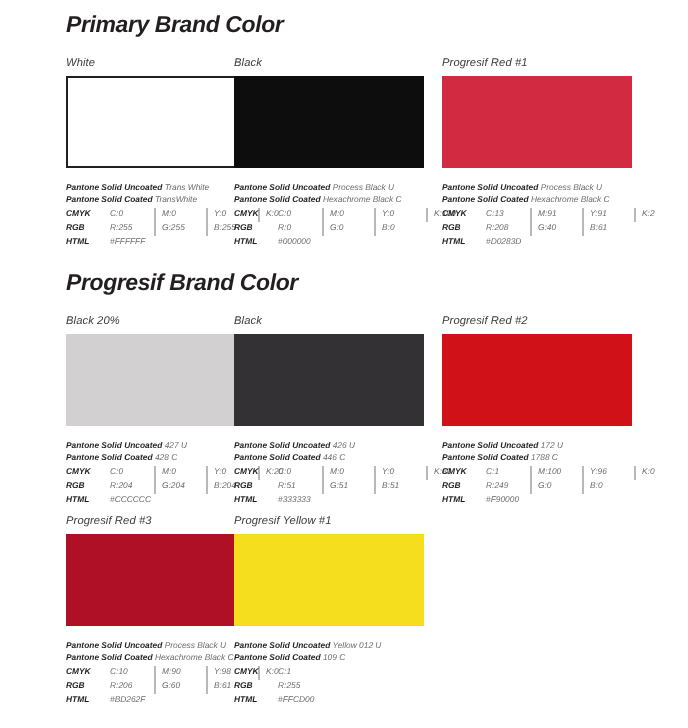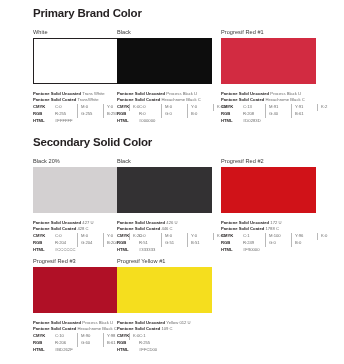--- a/index.html
+++ b/index.html
@@ -13,20 +13,21 @@
     overflow: hidden;
     font-family: "Liberation Sans", sans-serif;
     color: #231f20;
     position: relative;
   }
   .page {
     position: absolute;
     left: 0; top: 0;
     width: 296px;
     height: 364px;
+    font-style: italic;
   }
   .section-title {
     position: absolute;
     font-size: 11.5px;
     font-weight: bold;
     letter-spacing: -0.2px;
     color: #231f20;
     white-space: nowrap;
   }
   .swatch-block {
@@ -209,21 +210,21 @@
       </div>
       <div class="spec-row">
         <div class="k">HTML</div>
         <div class="v">
           <span class="wide">#D0283D</span>
         </div>
       </div>
     </div>
   </div>
 
-  <div class="section-title" style="left:33px; top:136px;">Secondary Solid Color</div>
+  <div class="section-title" style="left:33px; top:136px;">Progresif Brand Color</div>
 
   <div class="swatch-block" style="left:33px; top:158px;">
     <div class="swatch-label">Black 20%</div>
     <div class="swatch-chip" style="background:#D3D0D1;"></div>
     <div class="specs">
       <div class="spec-pantone">
         <b>Pantone Solid Uncoated</b>
         <span>427 U</span>
       </div>
       <div class="spec-pantone">

